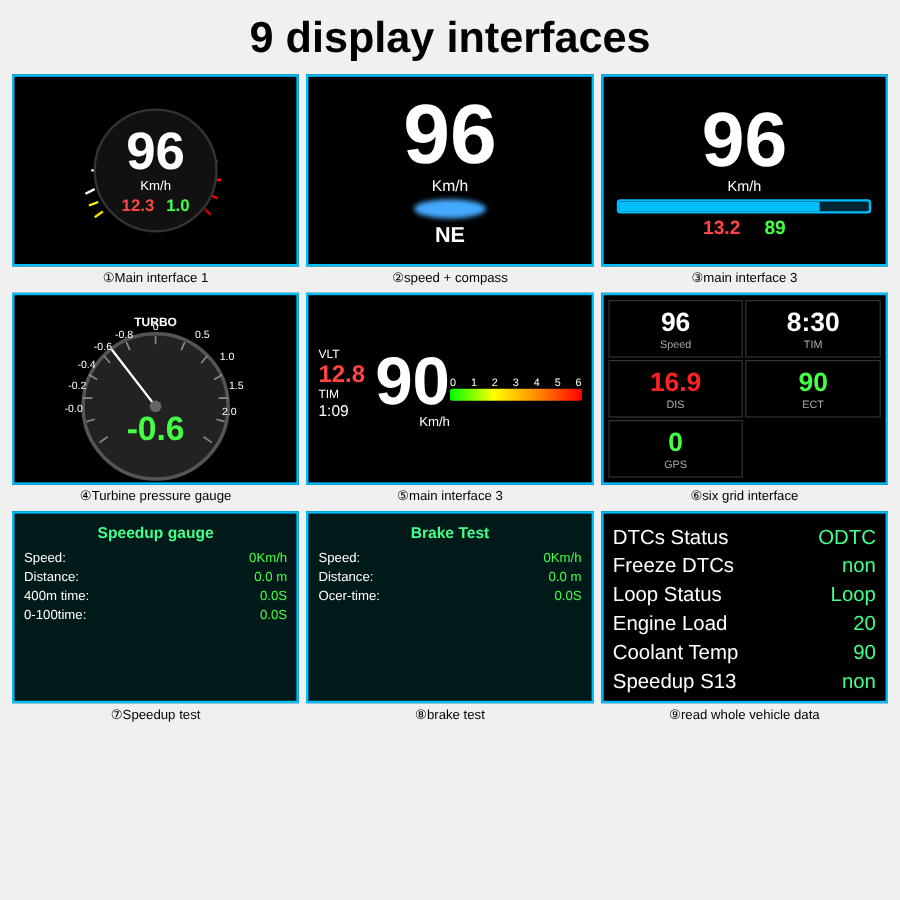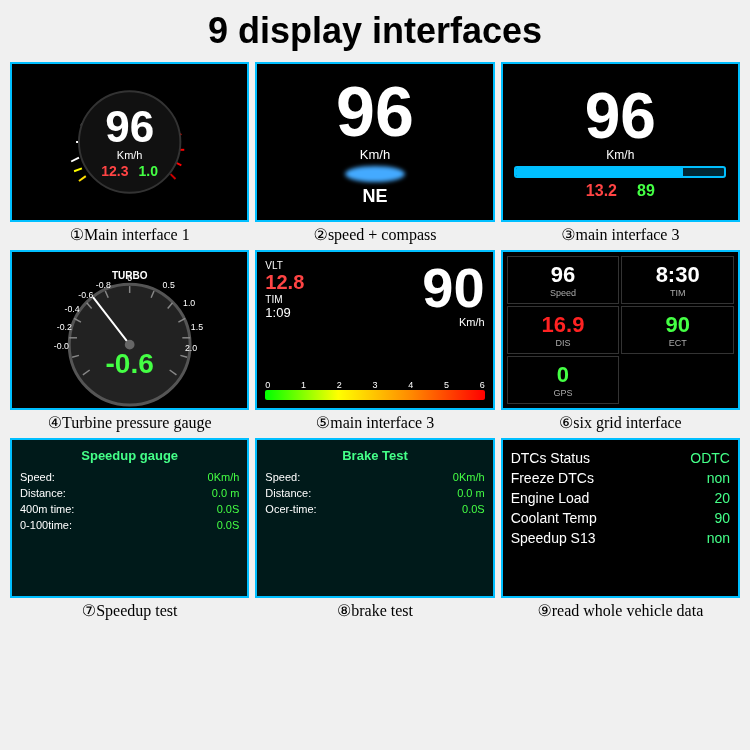--- a/index.html
+++ b/index.html
@@ -37,25 +37,24 @@
       width: 100%;
       height: 160px;
       display: flex;
       flex-direction: column;
       align-items: center;
       justify-content: center;
       position: relative;
       overflow: hidden;
     }
     .caption {
-      font-size: 16px;
+      font-size: 11px;
       color: #000;
       margin-top: 3px;
       text-align: center;
-      font-family: Liberation Serif, serif;
     }
 
     
     .d1 { position: relative; }
     .d1 .speed-num {
       font-size: 44px;
       font-weight: bold;
       color: #fff;
       line-height: 1;
     }
@@ -233,21 +232,21 @@
     .d8 .row .rval { color: #44ff44; }
 
     
     .d9 {
       background: #000;
       border-color: #00bfff;
       padding: 8px;
       justify-content: flex-start;
       align-items: flex-start;
     }
-    .d9 .row { display: flex; justify-content: space-between; width: 100%; font-size: 14px; margin: 2px 0; text-align: center; }
+    .d9 .row { display: flex; justify-content: space-between; width: 100%; font-size: 17px; margin: 2px 0; text-align: center; }
     .d9 .row .key { color: #fff; }
     .d9 .row .val { color: #44ff88; }
   </style>
 </head>
 <body>
 
 <h1 class="page-title">9 display interfaces</h1>
 
 <div class="grid">
 
@@ -364,21 +363,21 @@
         <line x1="115" y1="95" x2="78" y2="47" stroke="#fff" stroke-width="2" stroke-linecap="round"></line>
         <circle cx="115" cy="95" r="5" fill="#666"></circle>
       </svg>
       <div class="turbo-label">TURBO</div>
       <div class="turbo-val">-0.6</div>
     </div>
     <div class="caption">④Turbine pressure gauge</div>
   </div>
 
   <div class="cell">
-    <div class="display d5" style="flex-direction:column;justify-content:space-between;padding:8px;">
+    <div class="display d5" style="flex-direction:row;justify-content:space-between;padding:8px;">
       <div class="top-row">
         <div class="label-val">
           <span class="lbl">VLT</span>
           <span class="vlt-val">12.8</span>
           <span class="lbl">TIM</span>
           <span class="tim-val">1:09</span>
         </div>
         <div style="display:flex;flex-direction:column;align-items:flex-end;">
           <span class="big-90">90</span>
           <span class="kmh-small">Km/h</span>
@@ -474,20 +473,24 @@
     <div class="display d9">
       <div class="row">
         <span class="key">DTCs Status</span>
         <span class="val">ODTC</span>
       </div>
       <div class="row">
         <span class="key">Freeze DTCs</span>
         <span class="val">non</span>
       </div>
       <div class="row">
+        <span class="key">Loop Status</span>
+        <span class="val">Loop</span>
+      </div>
+      <div class="row">
         <span class="key">Engine Load</span>
         <span class="val">20</span>
       </div>
       <div class="row">
         <span class="key">Coolant Temp</span>
         <span class="val">90</span>
       </div>
       <div class="row">
         <span class="key">Speedup S13</span>
         <span class="val">non</span>

